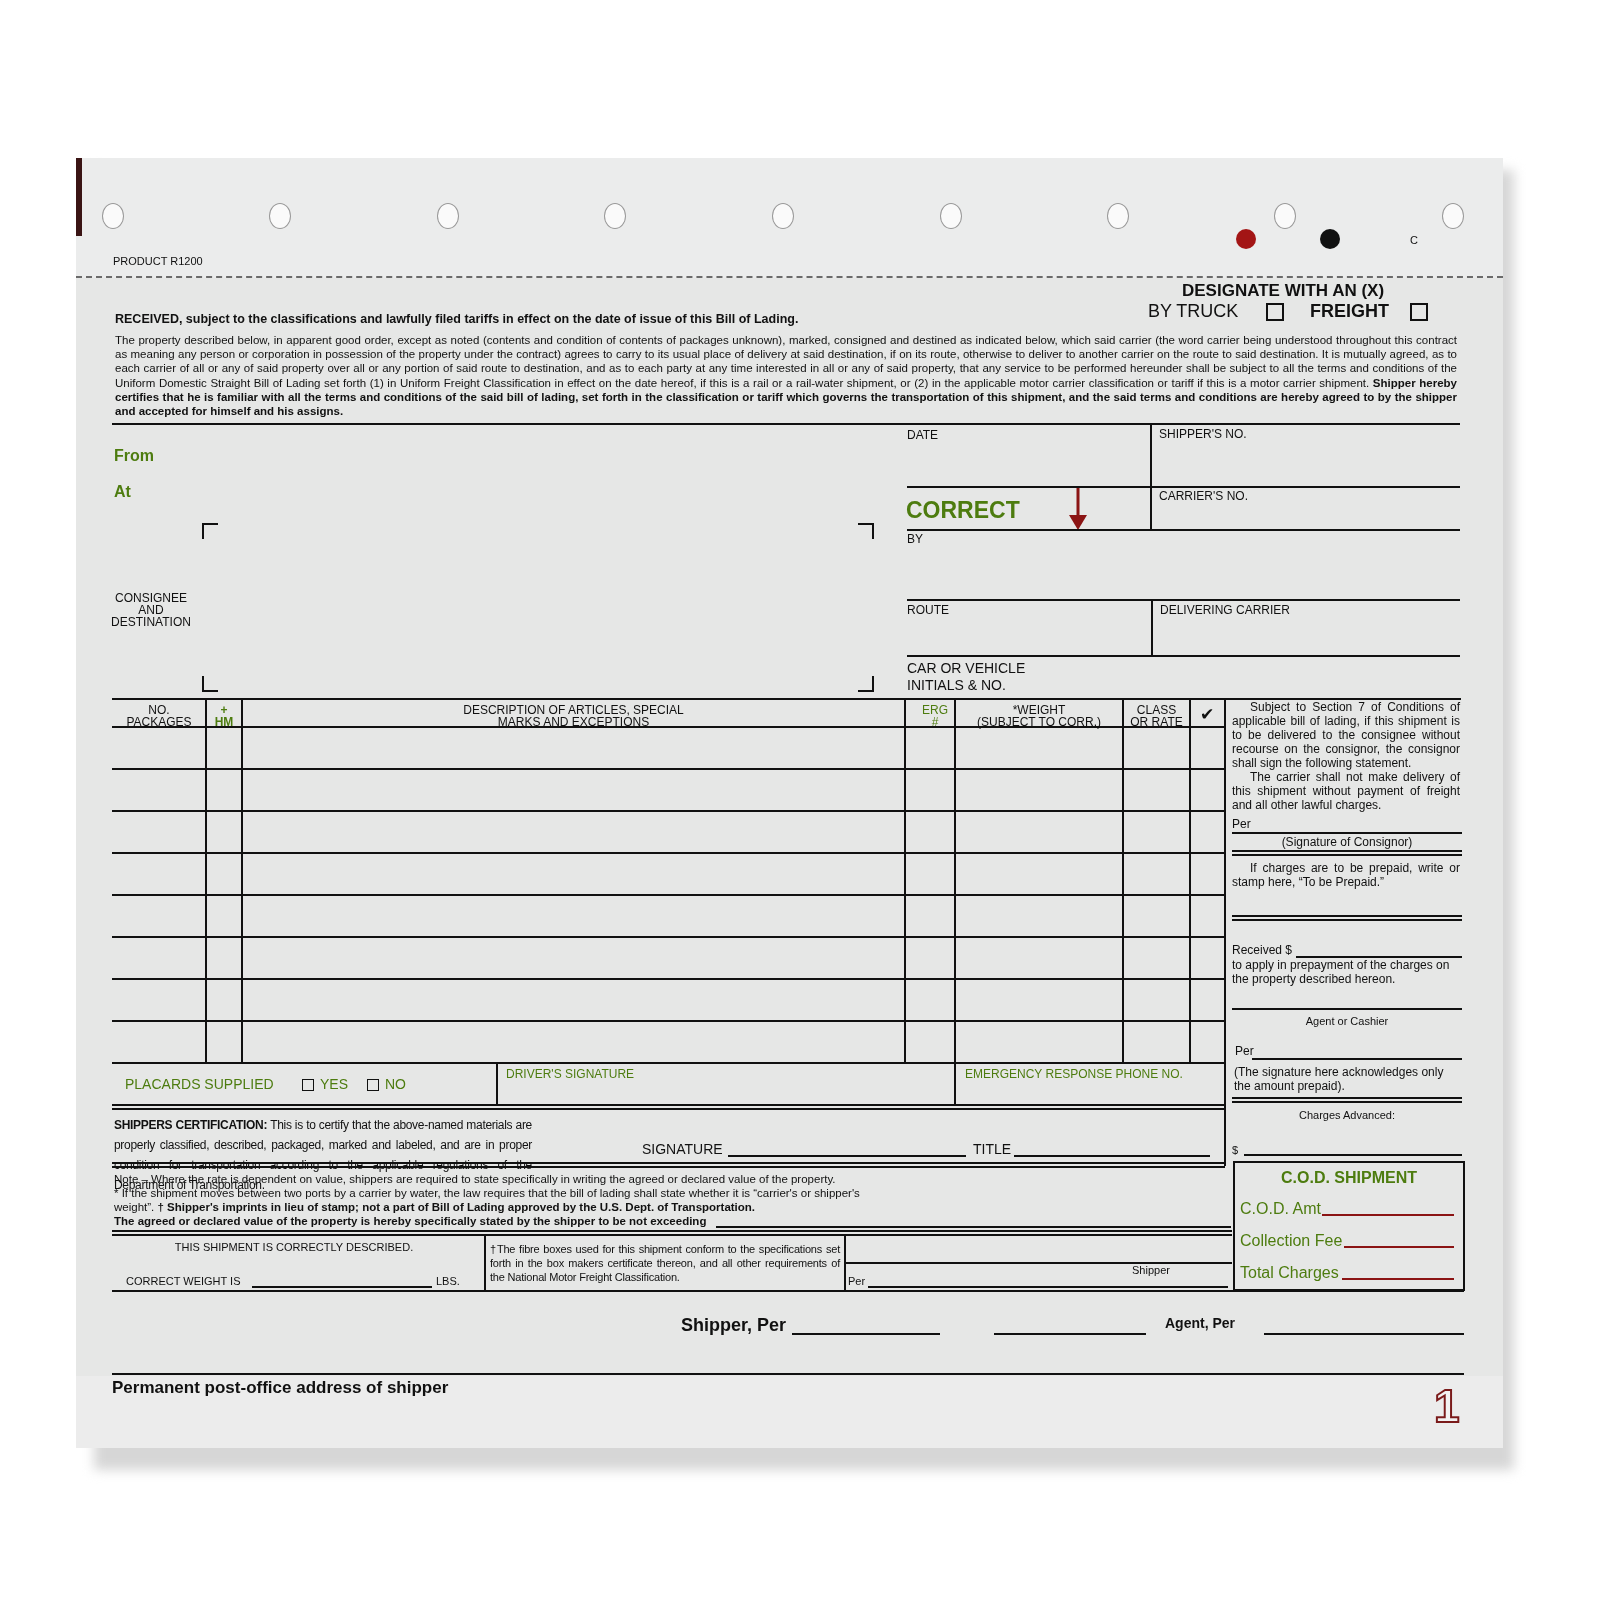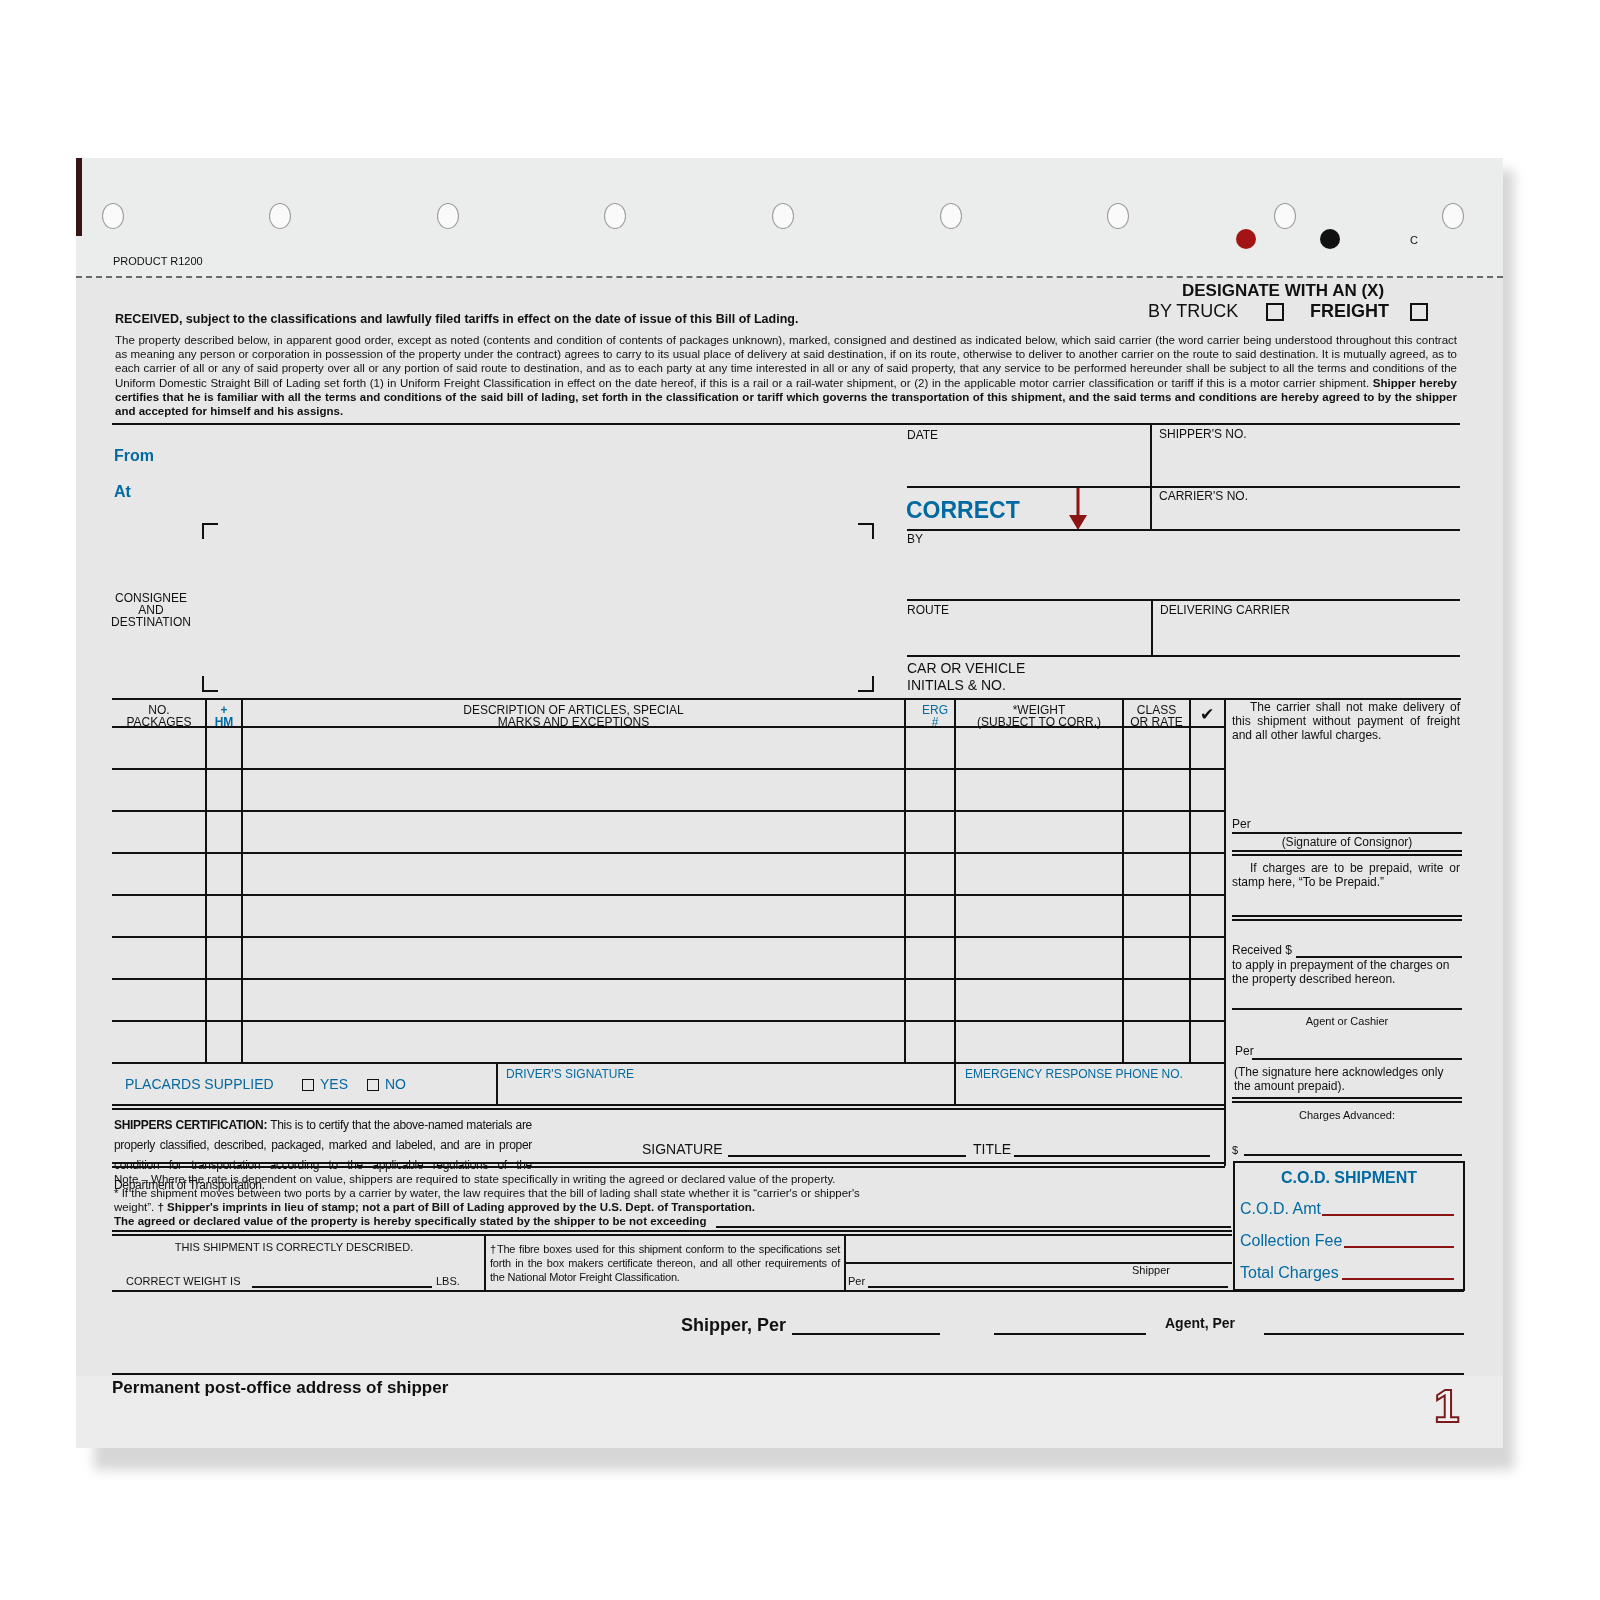--- a/index.html
+++ b/index.html
@@ -6,21 +6,21 @@
   body { width:1600px; height:1600px; background:#ffffff; position:relative; font-family:"Liberation Sans", sans-serif; color:#111; overflow:hidden; }
   .shadow { position:absolute; left:94px; top:170px; width:1420px; height:1300px; background:#d6d6d6; filter:blur(6px); }
   .sheet { position:absolute; left:76px; top:158px; width:1427px; height:1290px; background:#e6e7e6; }
   .stub { position:absolute; left:0; top:0; width:100%; height:120px; background:#ebecec; }
   .edge-bar { position:absolute; left:0; top:0; width:6px; height:78px; background:#3a1414; }
   .hole { position:absolute; top:45px; width:22px; height:26px; border-radius:50%; background:#fafafa; box-shadow:inset 0 0 0 1px #999; }
   .dot { position:absolute; width:20px; height:20px; border-radius:50%; }
   .perf { position:absolute; left:0; right:0; top:118px; border-top:2px dashed #6a6a6a; }
   .abs { position:absolute; }
   .t { position:absolute; white-space:nowrap; line-height:1; }
-  .red { color:#0369a1; }
+  .red { color:#4d7c0f; }
   .hl { position:absolute; background:#111; height:2px; }
   .vl { position:absolute; background:#111; width:2px; }
   .sm { font-size:12px; }
   .xs { font-size:11px; }
   .para { position:absolute; font-size:11.5px; line-height:14.2px; text-align:justify; }
   .box { position:absolute; width:14px; height:14px; border:2px solid #111; }
   .cb { display:inline-block; width:10px; height:10px; border:1.5px solid #111; vertical-align:middle; margin-right:6px; }
   .ul { position:absolute; height:1.5px; background:#111; }
   .bottom-strip { position:absolute; left:0; right:0; top:1218px; height:72px; background:#ececec; }
 </style>
@@ -150,20 +150,21 @@
   <div class="hl" style="left:36px;top:694px;width:1113px"></div>
   <div class="hl" style="left:36px;top:736px;width:1113px"></div>
   <div class="hl" style="left:36px;top:778px;width:1113px"></div>
   <div class="hl" style="left:36px;top:820px;width:1113px"></div>
   <div class="hl" style="left:36px;top:862px;width:1113px"></div>
   <div class="hl" style="left:36px;top:904px;width:1113px"></div>
 
   <div class="abs" style="left:38px;top:571px;width:1108px;height:333px"></div>
 
   <div class="para" style="left:1156px;top:542px;width:228px;font-size:12px;line-height:14px">
+    <div style="text-indent:18px">Subject to Section 7 of Conditions of applicable bill of lading, if this shipment is to be delivered to the consignee without recourse on the consignor, the consignor shall sign the following statement.</div>
     <div style="text-indent:18px">The carrier shall not make delivery of this shipment without payment of freight and all other lawful charges.</div>
   </div>
   <div class="t sm" style="left:1156px;top:660px">Per</div>
   <div class="ul" style="left:1156px;top:674px;width:230px"></div>
   <div class="abs sm" style="left:1156px;top:677px;width:230px;text-align:center">(Signature of Consignor)</div>
   <div class="abs" style="left:1180px;top:656px;width:200px;height:18px"></div>
   <div class="ul" style="left:1156px;top:692px;width:230px"></div>
   <div class="ul" style="left:1156px;top:696px;width:230px"></div>
   <div class="para" style="left:1156px;top:703px;width:228px;font-size:12px;line-height:14px;text-indent:18px">If charges are to be prepaid, write or stamp here, “To be Prepaid.”</div>
   <div class="abs" style="left:1156px;top:733px;width:228px;height:22px"></div>

